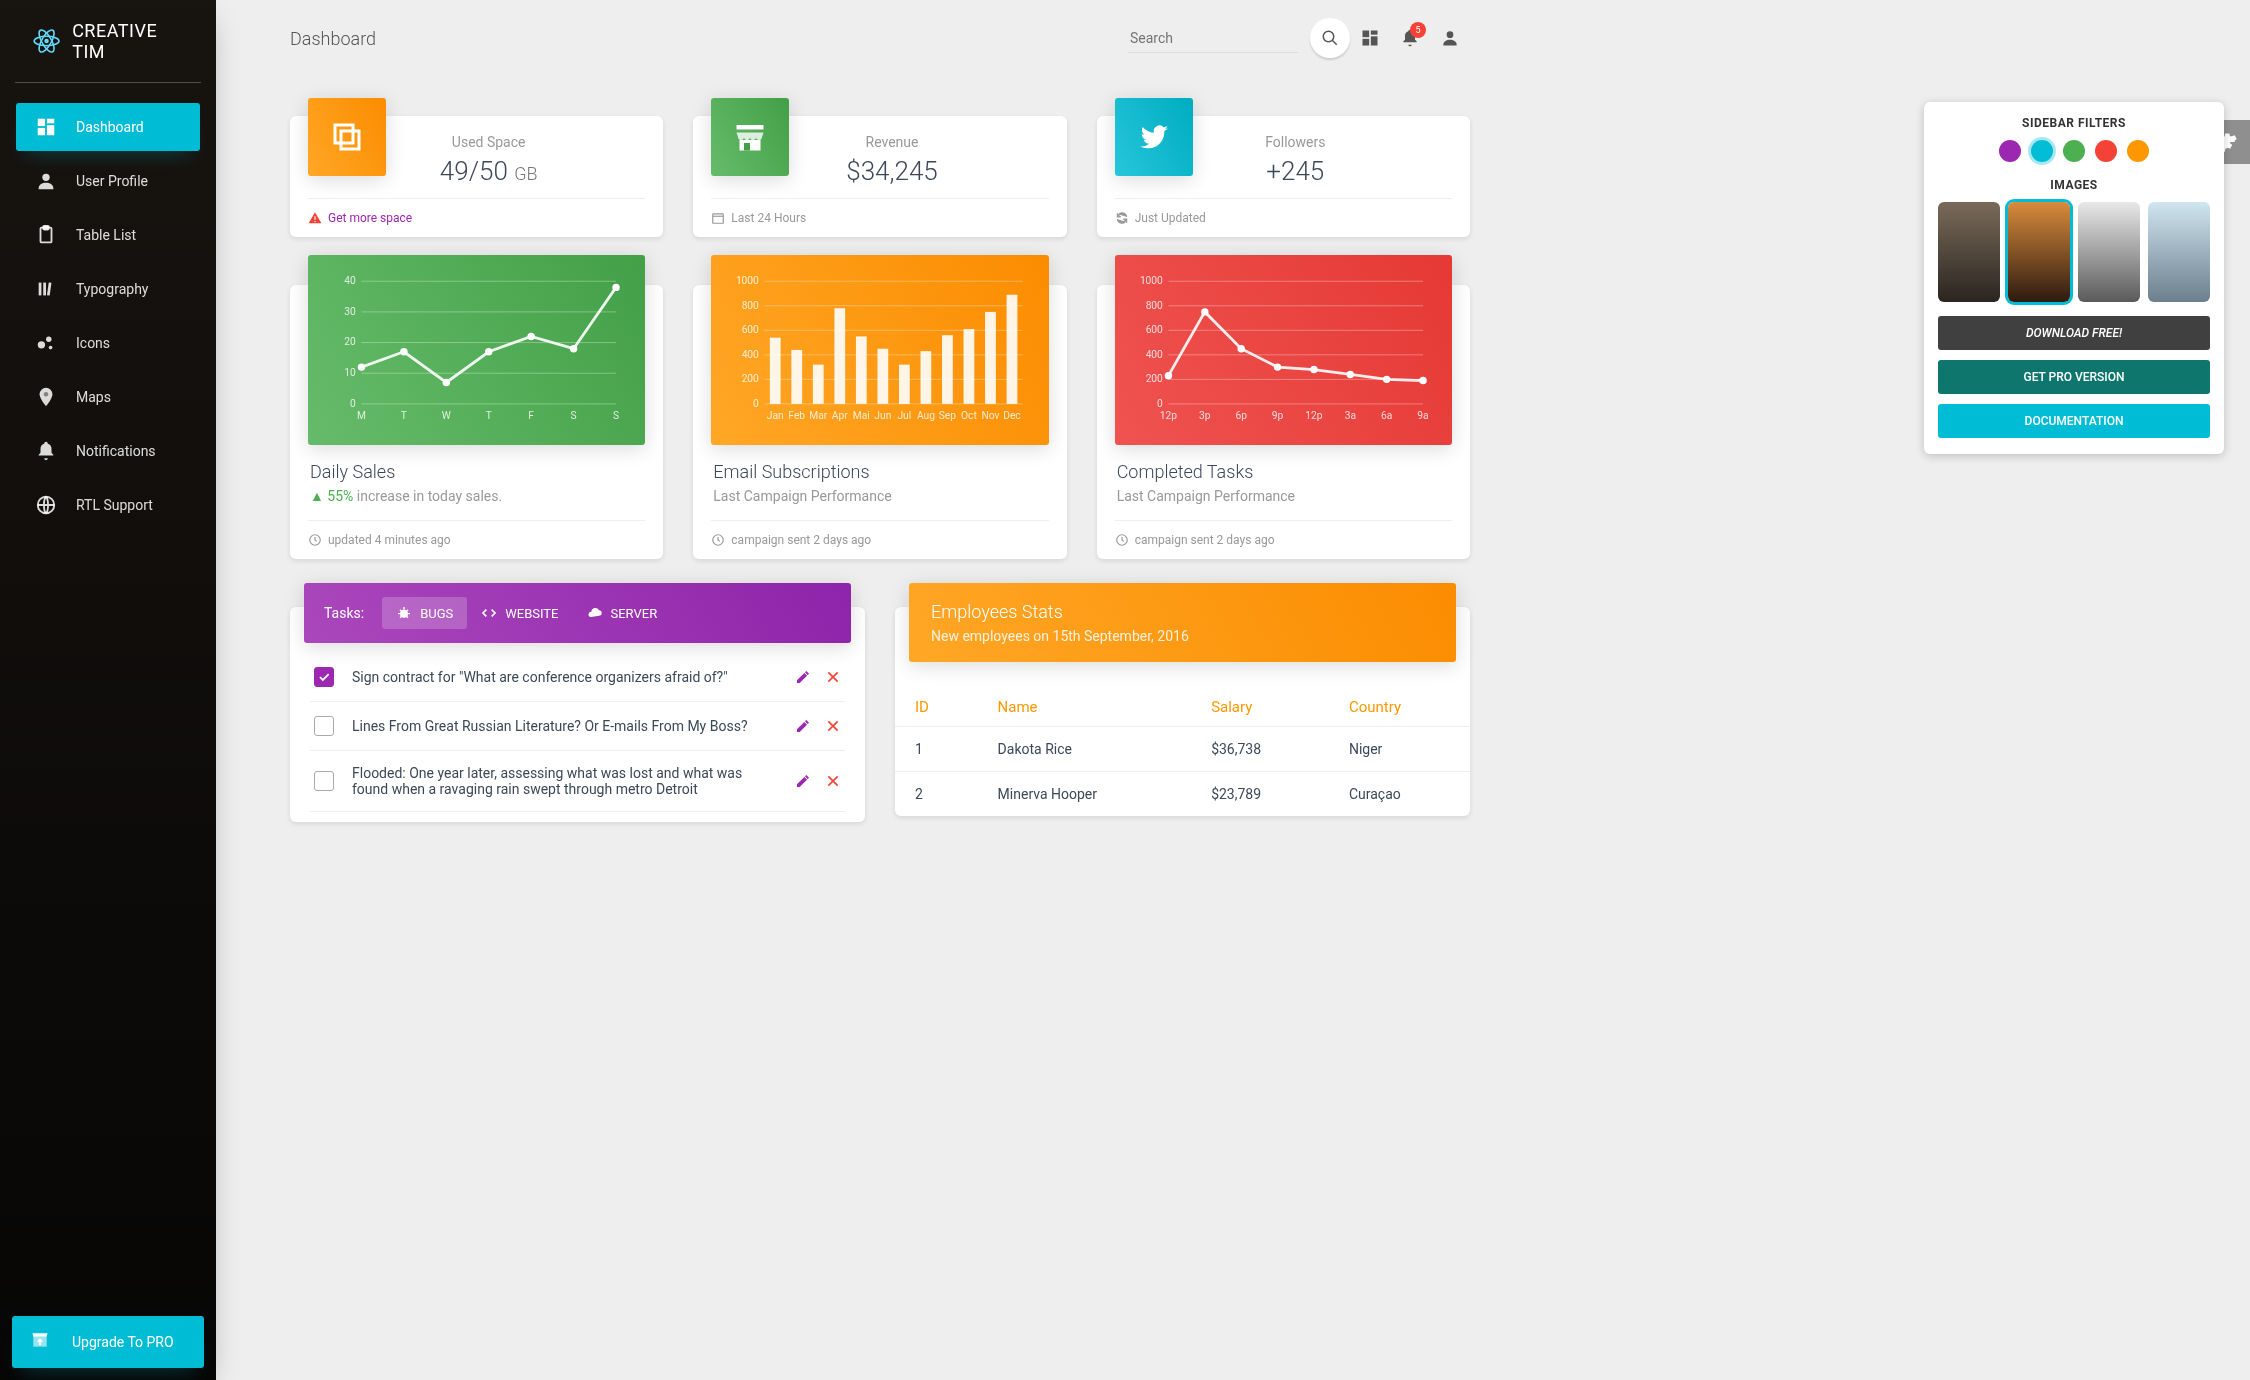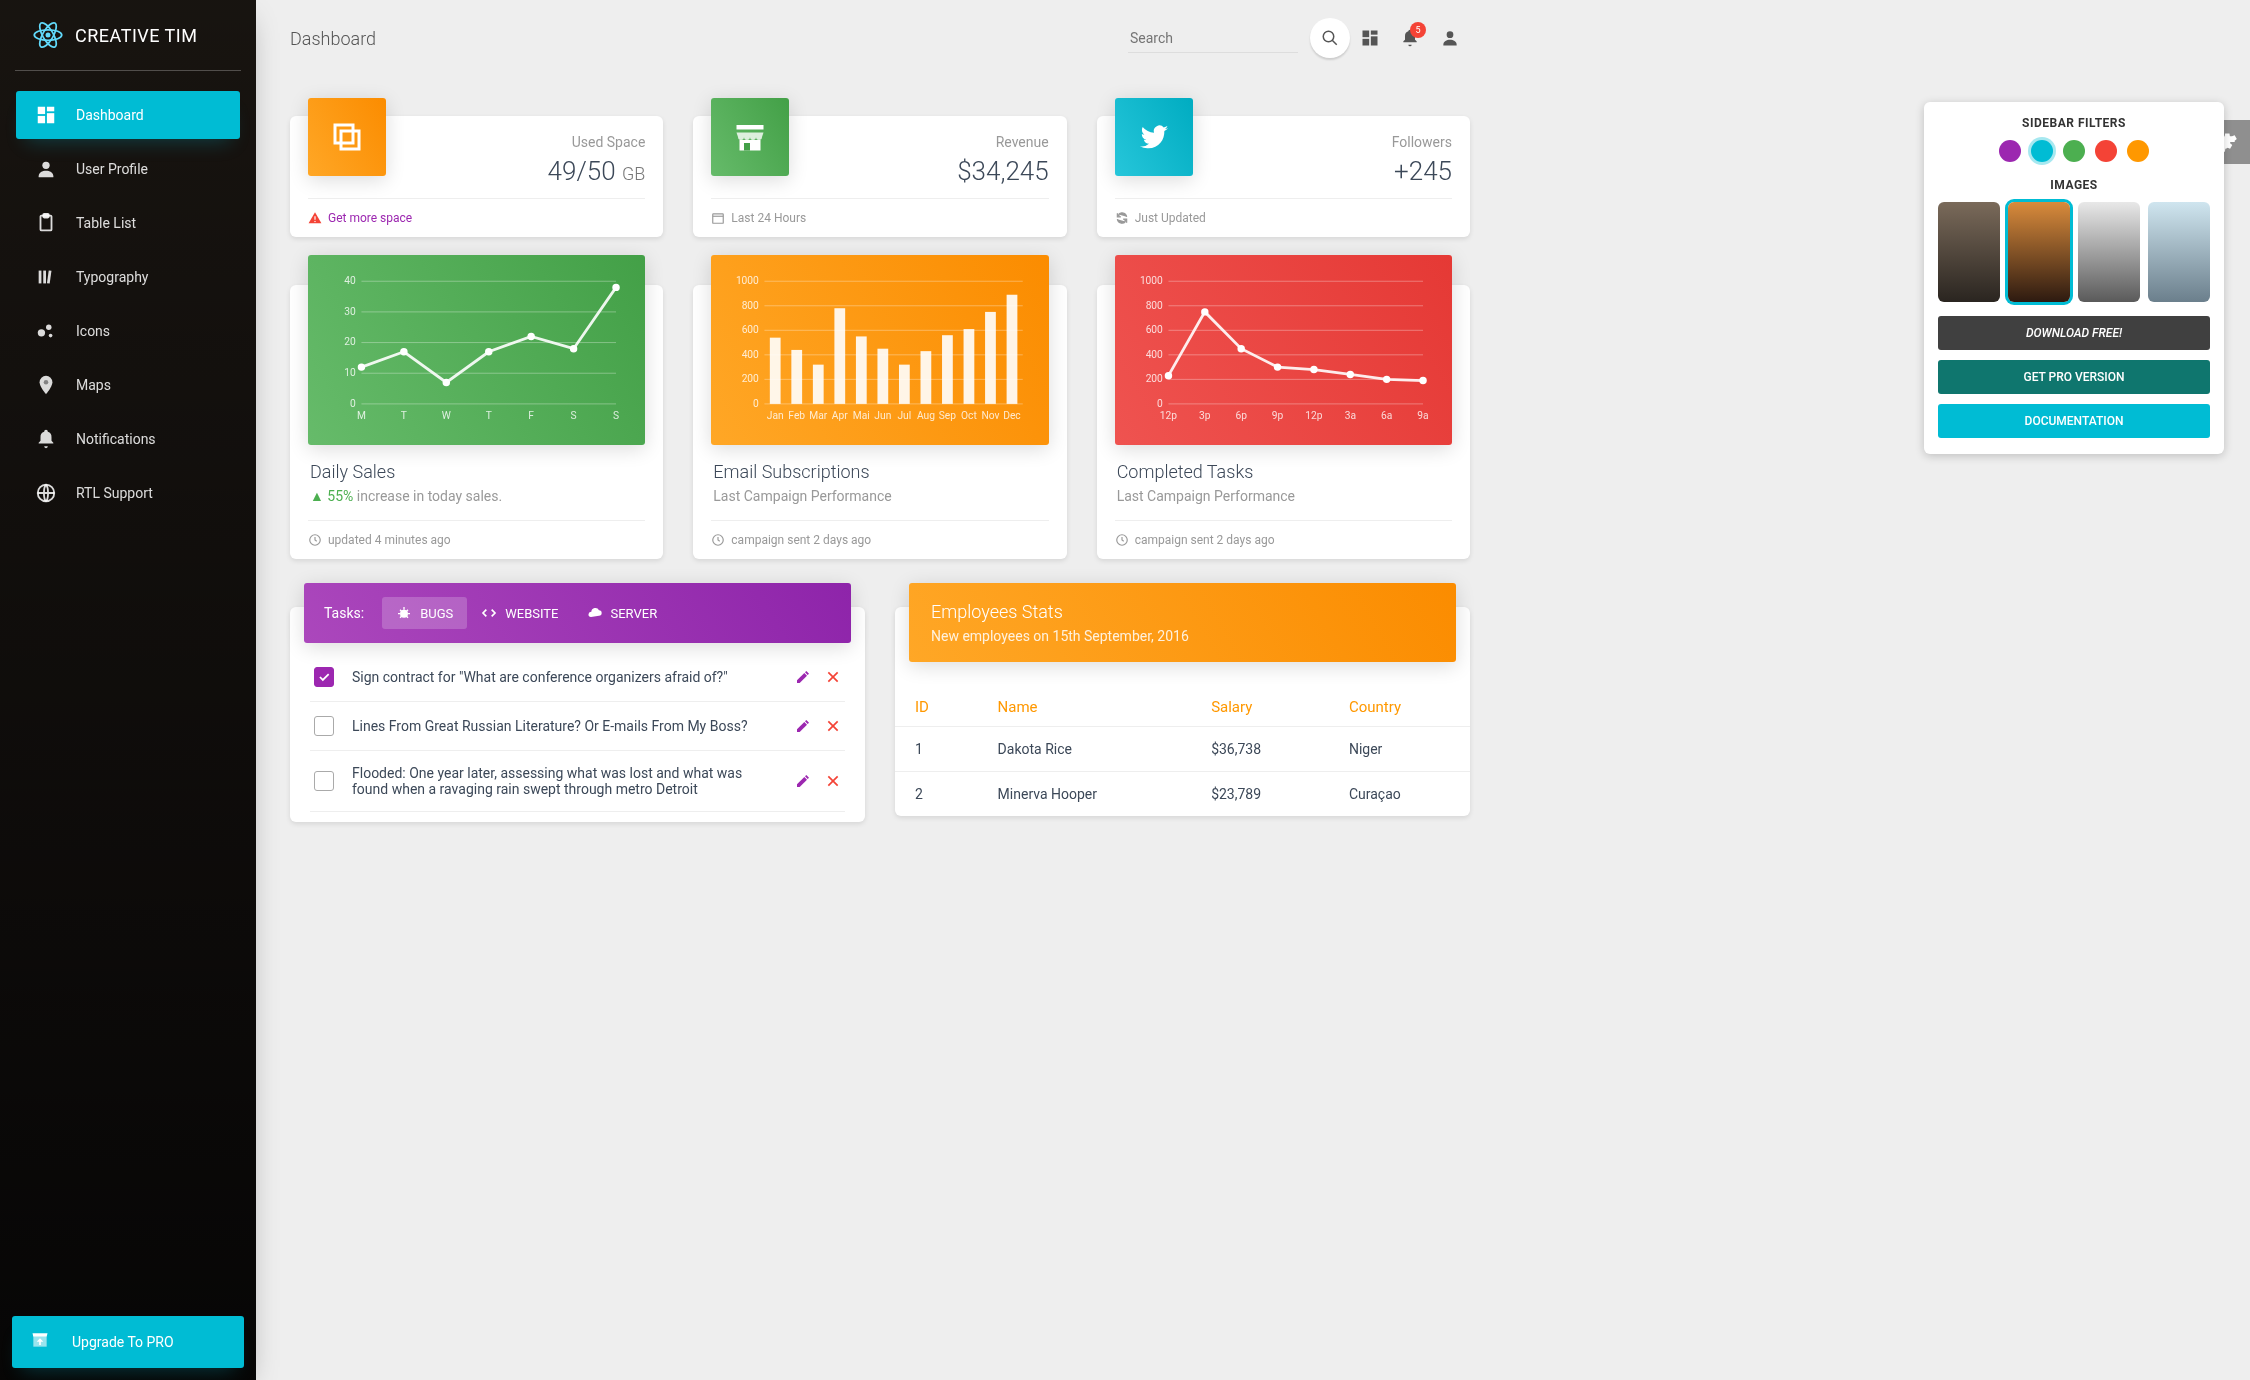--- a/index.html
+++ b/index.html
@@ -1,20 +1,20 @@
 <!DOCTYPE html>
 <html><head>
 <meta charset="utf-8">
 <style>
 * { margin:0; padding:0; box-sizing:border-box; font-family: "Roboto", "Helvetica Neue", Arial, sans-serif; }
 body { background:#eeeeee; color:#3c4858; overflow:hidden; width:1500px; height:920px; position:relative; }
 
 
 .sidebar {
-  position:fixed; left:0; top:0; bottom:0; width:256px;
+  position:fixed; left:0; top:0; bottom:0; width:216px;
   background: linear-gradient(rgba(0,0,0,0.78), rgba(0,0,0,0.78)),
               linear-gradient(180deg, #6b5a48 0%, #3d332d 60%, #1d1a18 100%);
   color:#fff; z-index:100; display:flex; flex-direction:column;
   box-shadow: 0 10px 30px -12px rgba(0,0,0,.42);
 }
 .brand { display:flex; align-items:center; padding:20px 18px; border-bottom:1px solid rgba(255,255,255,.25); margin:0 15px; }
 .brand svg { width:30px; height:30px; margin-right:12px; }
 .brand-name { font-weight:400; font-size:18px; letter-spacing:.5px; }
 .nav { padding:14px 10px; flex:1; }
 .nav-item {
@@ -61,21 +61,21 @@
 }
 .stat-icon {
   position:absolute; top:-18px; left:18px; width:78px; height:78px; border-radius:3px;
   display:flex; align-items:center; justify-content:center;
   box-shadow:0 4px 20px rgba(0,0,0,.14);
 }
 .stat-icon.orange { background:linear-gradient(60deg,#ffa726,#fb8c00); }
 .stat-icon.green  { background:linear-gradient(60deg,#66bb6a,#43a047); }
 .stat-icon.red    { background:linear-gradient(60deg,#ef5350,#e53935); }
 .stat-icon.cyan   { background:linear-gradient(60deg,#26c6da,#00acc1); }
-.stat-head { text-align:right; padding-bottom:12px;padding-left:24px; }
+.stat-head { text-align:center; padding-bottom:12px;padding-left:24px; }
 .stat-label { color:#999; font-size:14px; }
 .stat-value { color:#3c4858; font-size:26px; font-weight:300; margin-top:6px; }
 .stat-value small { font-size:18px; color:#777; }
 .stat-foot { border-top:1px solid #eee; padding:12px 0; display:flex; align-items:center; font-size:12px; color:#999; gap:6px; }
 .stat-foot a { color:#9c27b0; text-decoration:none; }
 .foo-ico { fill:#999; }
 
 
 .chart-card {
   flex:1; background:#fff; border-radius:6px; padding:0 18px 0 18px; position:relative;

